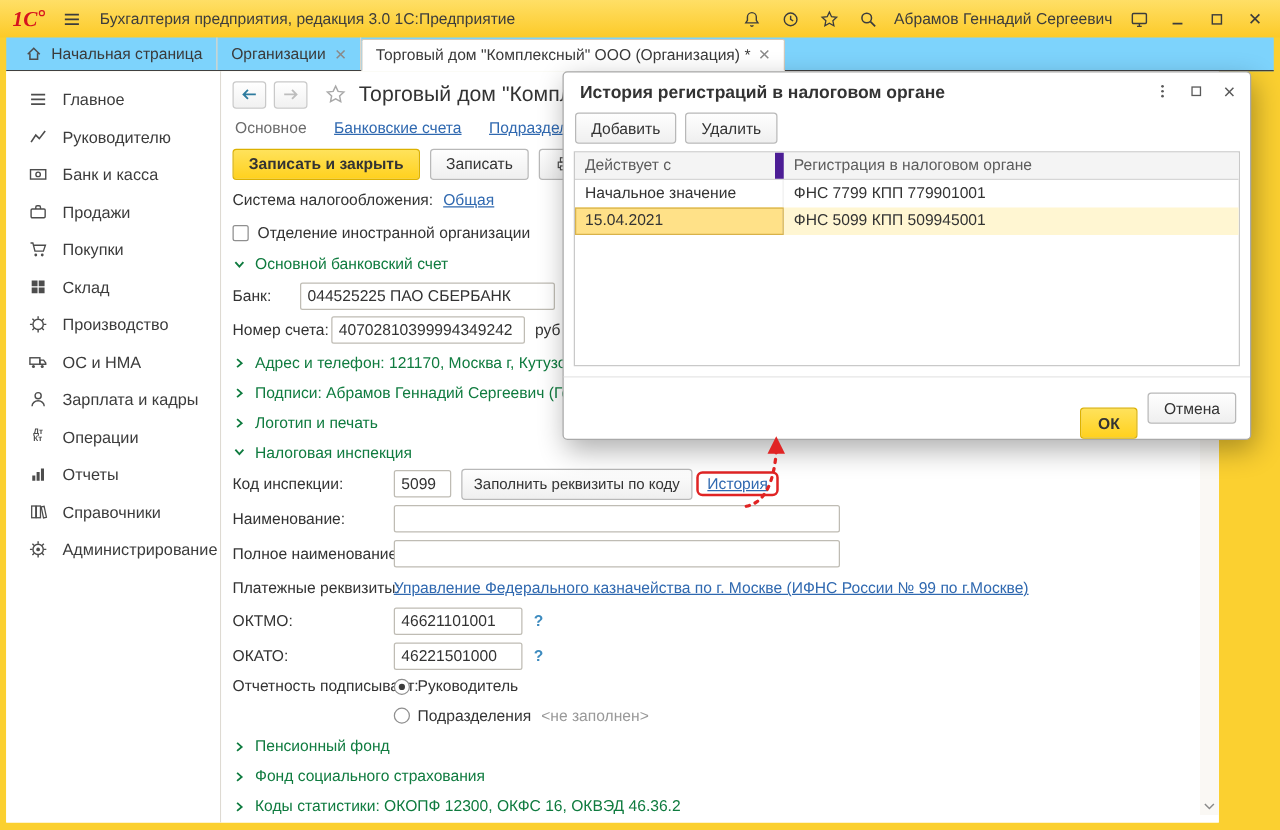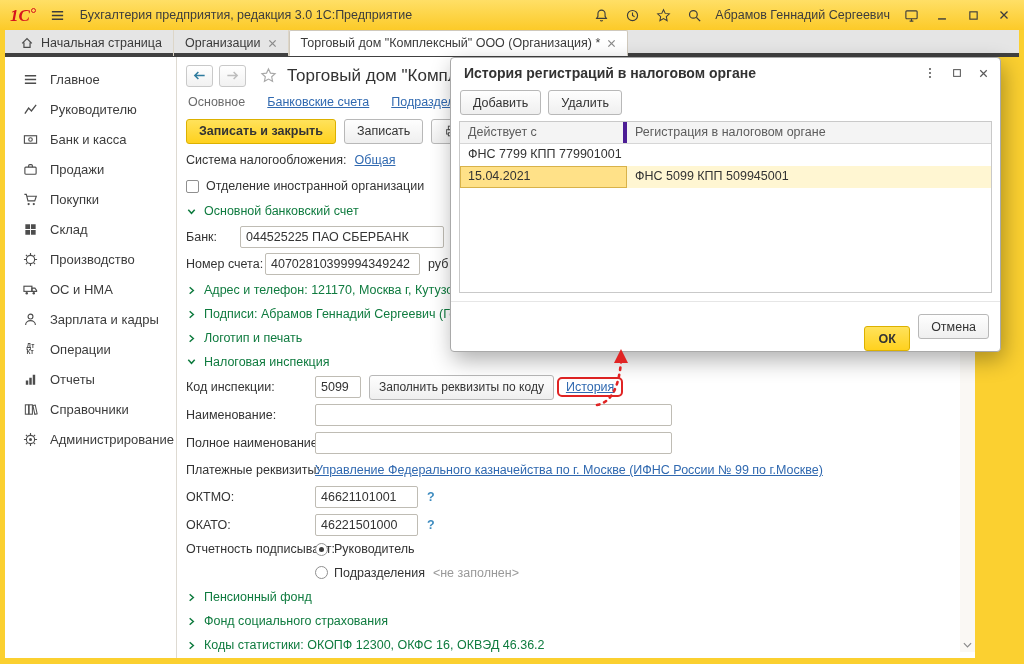--- a/index.html
+++ b/index.html
@@ -10,22 +10,22 @@
   .titlebar { position:absolute; left:0; top:0; width:1024px; height:30px;
     background:linear-gradient(#ffdf66,#fcca28); display:flex; align-items:center; padding:0 10px; gap:12px; }
   .logo { font-family:"Liberation Serif",serif; font-style:italic; font-weight:bold; color:#d6131e; font-size:17px; line-height:1; display:flex; align-items:flex-start;justify-content:space-between; }
   .logo .reg { width:5px; height:5px; border:1px solid #d6131e; border-radius:50%; margin-top:1px; margin-left:1px; }
   .tb-icon { display:flex; align-items:center; justify-content:center; width:20px; height:20px; cursor:pointer; }
   .tb-title { color:#3c3c3c; font-size:12.5px; flex:1; white-space:nowrap; overflow:hidden; }
   .tb-user { color:#3c3c3c; font-size:12.5px; white-space:nowrap; }
   .tb-right { display:flex; align-items:center; gap:11px; }
 
   
-  .tabbar { position:absolute; left:5px; top:30px; width:1014px; height:27px; background:#e5e5e5;
-    border-bottom:4px solid #404040; display:flex; align-items:flex-start; padding-left:4px; }
+  .tabbar { position:absolute; left:5px; top:30px; width:1014px; height:27px; background:#7dd3fc;
+    border-bottom:1px solid #404040; display:flex; align-items:center; padding-left:4px; }
   .tab { height:26px; display:flex; align-items:center; gap:7px; padding:0 11px; font-size:12.5px; color:#3a3a3a;
     border-right:1px solid #ddd6c8; cursor:pointer; white-space:nowrap; }
   .tab.active { background:#fff; border:1px solid #d0c9bc; border-bottom:1px solid #fff; margin-bottom:-1px; border-radius:2px 2px 0 0; }
   .tab .x { display:flex; align-items:center; }
 
   
   .appbody { position:absolute; left:5px; top:57px; width:970px; height:601px; background:#fff; display:flex; }
   .sidebar { width:172px; border-right:1px solid #dedad2; background:#fff; padding-top:7px; }
   .side-item { height:30px; display:flex; align-items:center; gap:11px; padding-left:17px; cursor:pointer; }
   .side-item .slabel { font-size:13px; color:#3c3c3c; white-space:nowrap; }
@@ -74,21 +74,21 @@
     border:1px solid #a9a9a9; border-radius:4px; box-shadow:3px 8px 22px rgba(0,0,0,.32); display:flex; flex-direction:column; }
   .dlg-header { height:33px; display:flex; align-items:center; padding:0 10px 0 13px; }
   .dlg-title { font-size:14px; font-weight:bold; color:#333; flex:1; }
   .dlg-icons { display:flex; align-items:center; gap:14px; }
   .dlg-icons span { display:flex; cursor:pointer; }
   .dlg-toolbar { height:32px; display:flex; align-items:center; gap:7px; padding:0 9px; }
   .dlg-table { margin:3px 8px 0 8px; border:1px solid #c9c9c9; height:188px; display:flex; flex-direction:column; overflow:hidden; }
   .t-head { display:flex; height:22px; background:#f4f4f4; border-bottom:1px solid #d6d6d6; color:#5c5c5c; }
   .t-row { display:flex; height:22px; cursor:pointer; }
   .t-cell { padding:3px 8px; white-space:nowrap; overflow:hidden; }
-  .c1 { width:167px; border-right:4px solid #4c1d95; }
+  .c1 { width:167px; border-right:7px solid #4c1d95; }
   .c2 { flex:1; }
   .t-row .c1 { border-right:1px solid #efefef; }
   .t-row.selected { background:#fff6d2; }
   .t-row.selected .c1 { background:#ffe188; outline:1px solid #d8b24a; outline-offset:-1px; }
   .dlg-footer { flex:1; display:flex; align-items:center; justify-content:flex-end; gap:8px; padding:0 11px; border-top:1px solid #e6e6e6; margin-top:8px; }
   .dlg-footer .btn.primary { min-width:46px; justify-content:center;margin-top:24px; }
 
   
   .annotation-arrow { position:absolute; left:575px; top:348px; z-index:40; pointer-events:none; }
 </style>
@@ -503,20 +503,21 @@
   <div class="dlg-toolbar">
     <button class="btn">Добавить</button>
     <button class="btn">Удалить</button>
   </div>
   <div class="dlg-table">
     <div class="t-head">
       <div class="t-cell c1">Действует с</div>
       <div class="t-cell c2">Регистрация в налоговом органе</div>
     </div>
     <div class="t-row">
+      <div class="t-cell c1">Начальное значение</div>
       <div class="t-cell c2">ФНС 7799 КПП 779901001</div>
     </div>
     <div class="t-row selected">
       <div class="t-cell c1">15.04.2021</div>
       <div class="t-cell c2">ФНС 5099 КПП 509945001</div>
     </div>
   </div>
   <div class="dlg-footer">
     <button class="btn primary">ОК</button>
     <button class="btn">Отмена</button>

